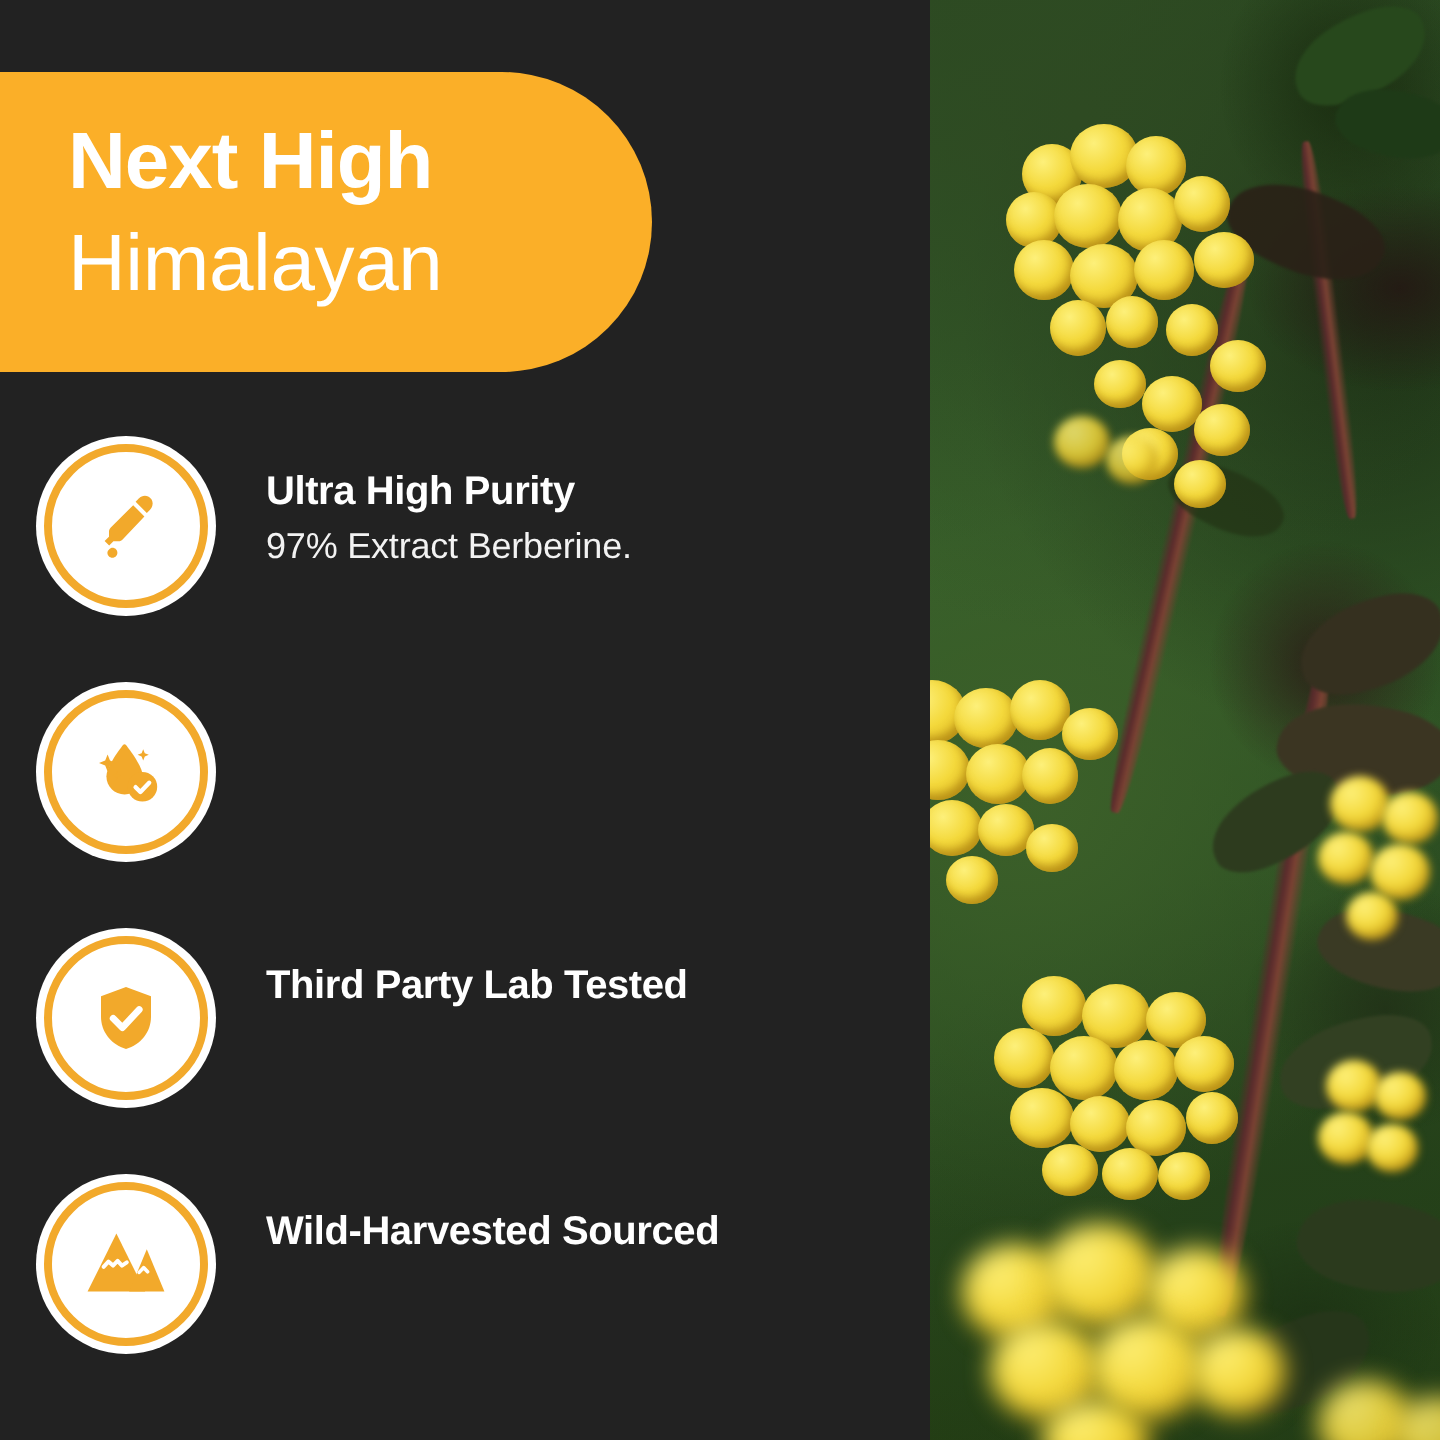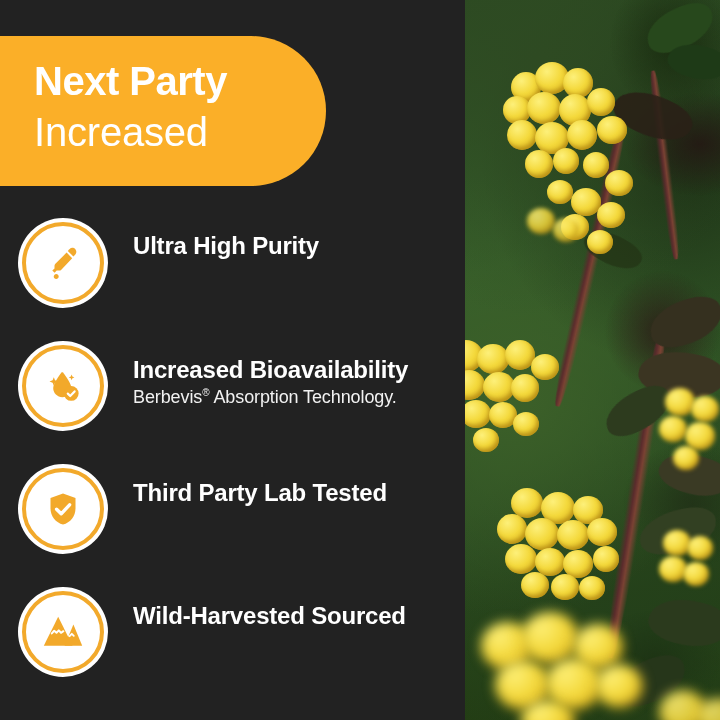--- a/index.html
+++ b/index.html
@@ -86,21 +86,21 @@
     align-items: center;
     justify-content: center;
   }
   .icon-badge svg { display: block; }
 
   .feature-text {
     margin-left: 29px;
     padding-top: 11px;
   }
   .feature-title {
-    font-size: 24px;
+    font-size: 20px;
     font-weight: 700;
     color: #ffffff;
     letter-spacing: -0.2px;
     line-height: 26px;
     white-space: nowrap;
   }
   .feature-sub {
     font-size: 18px;
     font-weight: 400;
     color: #f2f2f2;
@@ -301,62 +301,59 @@
     <div class="cluster vsoft" style="left:196px; top:690px; width:80px; height:60px;">
       <span style="left:0px;  top:0px; width:48px; height:44px; opacity:.9;"></span>
       <span style="left:38px; top:8px; width:44px; height:40px; opacity:.85;"></span>
     </div>
   </div>
   <div class="seam"></div>
 
   <div class="left-panel"></div>
 
   <div class="headline-pill">
-    <div class="headline-line1">Next Party</div>
-    <div class="headline-line2">Increased</div>
+    <div class="headline-line1">Next High</div>
+    <div class="headline-line2">Himalayan</div>
   </div>
 
   <div class="features">
 
     <div class="feature-row row-1">
       <div class="icon-badge">
         <span>
           <svg width="40" height="40" viewBox="0 0 40 40" aria-hidden="true">
             <g fill="#F2A92B">
               <path d="M26.4 6.2c1.9-1.9 4.6-1.7 6.1.2 1.3 1.7 1 4-0.6 5.6l-1.5 1.5-5.6-5.6 1.6-1.7z"></path>
               <path d="M23.6 9.6l5.6 5.6-10.9 11.5c-.5.6-1.2.9-2 .9h-2.6l-2.1 2.2-2.3-2.3 2.2-2.1v-2.6c0-.8.3-1.5.9-2.1L23.6 9.6z"></path>
               <path d="M13.2 30.9c1.4 0 2.5 1.1 2.5 2.5s-1.1 2.5-2.5 2.5-2.5-1.1-2.5-2.5c0-1.1 1.4-2.5 2.5-2.5z"></path>
             </g>
           </svg>
         </span>
       </div>
       <div class="feature-text">
         <div class="feature-title">Ultra High Purity</div>
+        <div class="feature-sub">97% Extract Berberine.</div>
       </div>
     </div>
 
     <div class="feature-row row-2">
       <div class="icon-badge">
         <span>
           <svg width="42" height="42" viewBox="0 0 42 42" aria-hidden="true">
             <g fill="#F2A92B">
               <path d="M19.5 7.5c.4-.5 1.1-.5 1.5 0 2.2 2.8 8.4 11.1 8.4 15.6 0 5.2-4.1 9.1-9.1 9.1s-9.1-3.9-9.1-9.1c0-4.5 6.1-12.8 8.3-15.6z"></path>
               <path d="M11.8 12.2l1.2 3.1 3.1 1.2-3.1 1.2-1.2 3.1-1.2-3.1-3.1-1.2 3.1-1.2z"></path>
               <path d="M29.6 9.6l.8 2 2 .8-2 .8-.8 2-.8-2-2-.8 2-.8z"></path>
               <path d="M16.4 20.6l.6 1.5 1.5.6-1.5.6-.6 1.5-.6-1.5-1.5-.6 1.5-.6z"></path>
               <circle cx="29.2" cy="28.4" r="7.4"></circle>
             </g>
             <path d="M25.8 28.6l2.4 2.4 4.4-4.6" fill="none" stroke="#ffffff" stroke-width="2.2" stroke-linecap="round" stroke-linejoin="round"></path>
           </svg>
         </span>
       </div>
-      <div class="feature-text">
-        <div class="feature-title">Increased Bioavailability</div>
-        <div class="feature-sub"><span>Berbevis</span><sup>®</sup><span> Absorption Technology.</span></div>
-      </div>
     </div>
 
     <div class="feature-row row-3">
       <div class="icon-badge">
         <span>
           <svg width="40" height="40" viewBox="0 0 40 40" aria-hidden="true">
             <path d="M20 4.5l12.5 4.6v10.3c0 7.6-5.2 14.1-12.5 16.1C12.7 33.5 7.5 27 7.5 19.4V9.1L20 4.5z" fill="#F2A92B"></path>
             <path d="M13.6 20.2l4.6 4.6 8.4-9" fill="none" stroke="#ffffff" stroke-width="3.4" stroke-linecap="round" stroke-linejoin="round"></path>
           </svg>
         </span>

